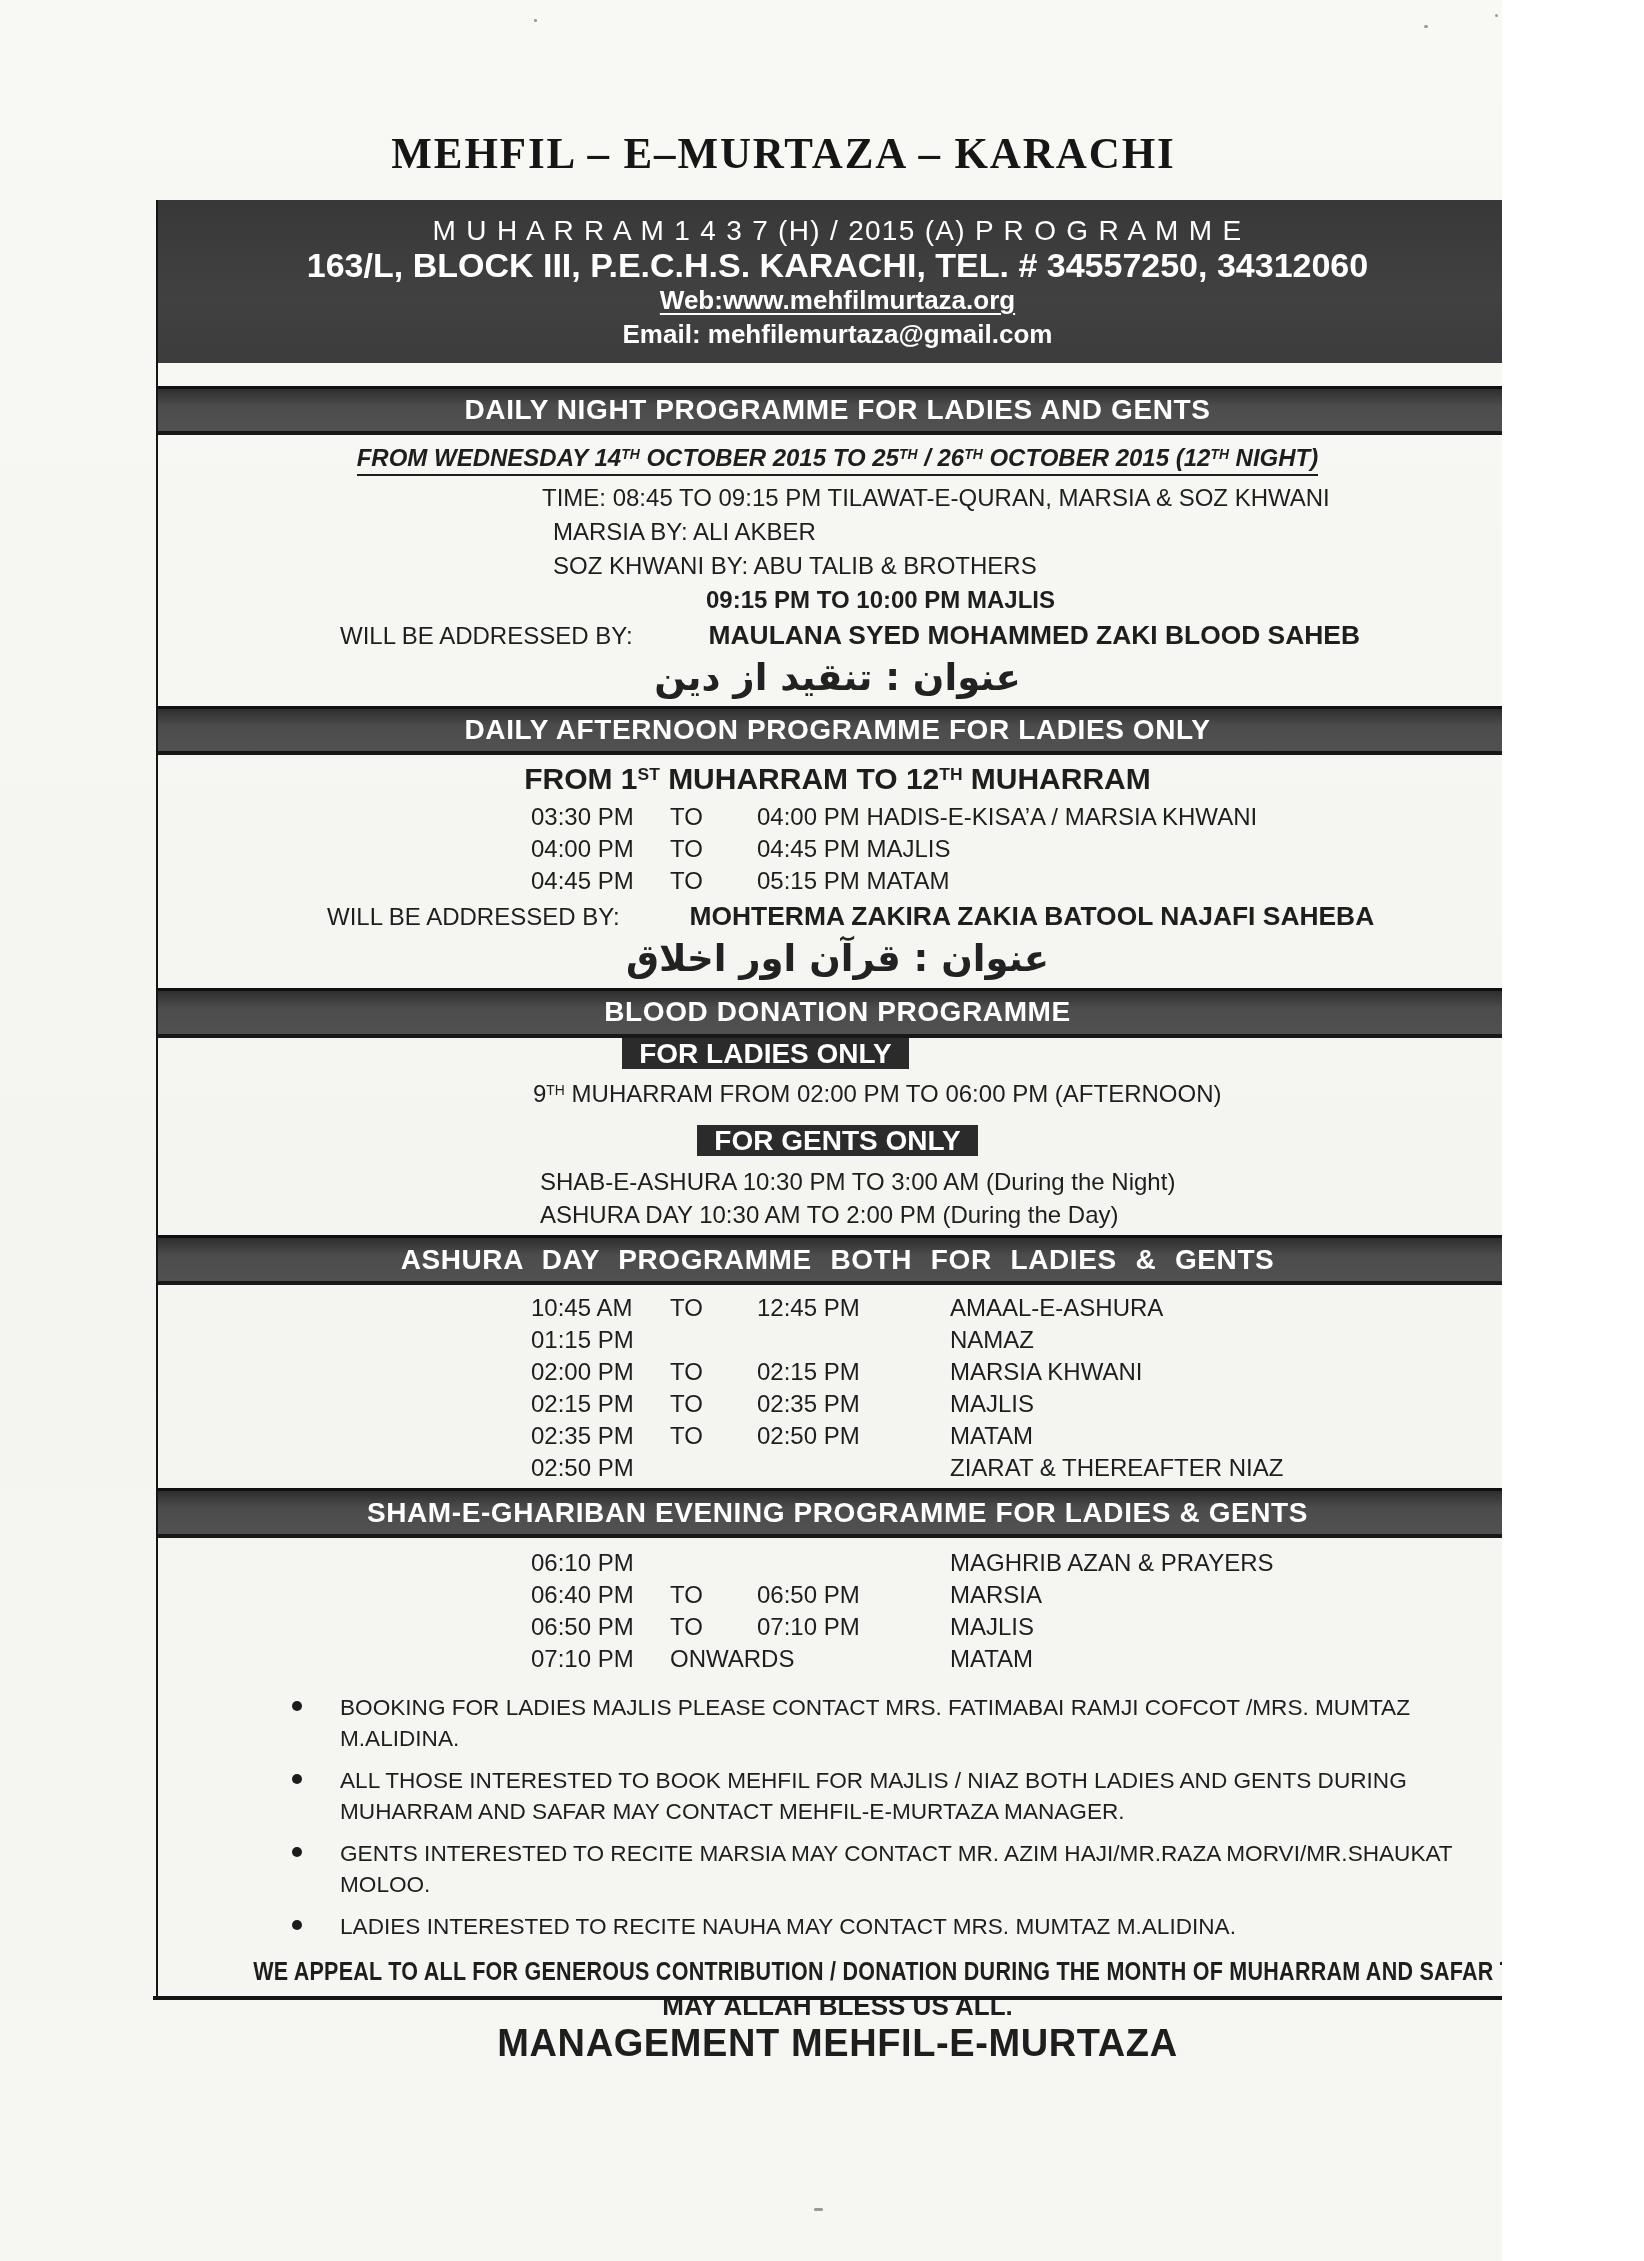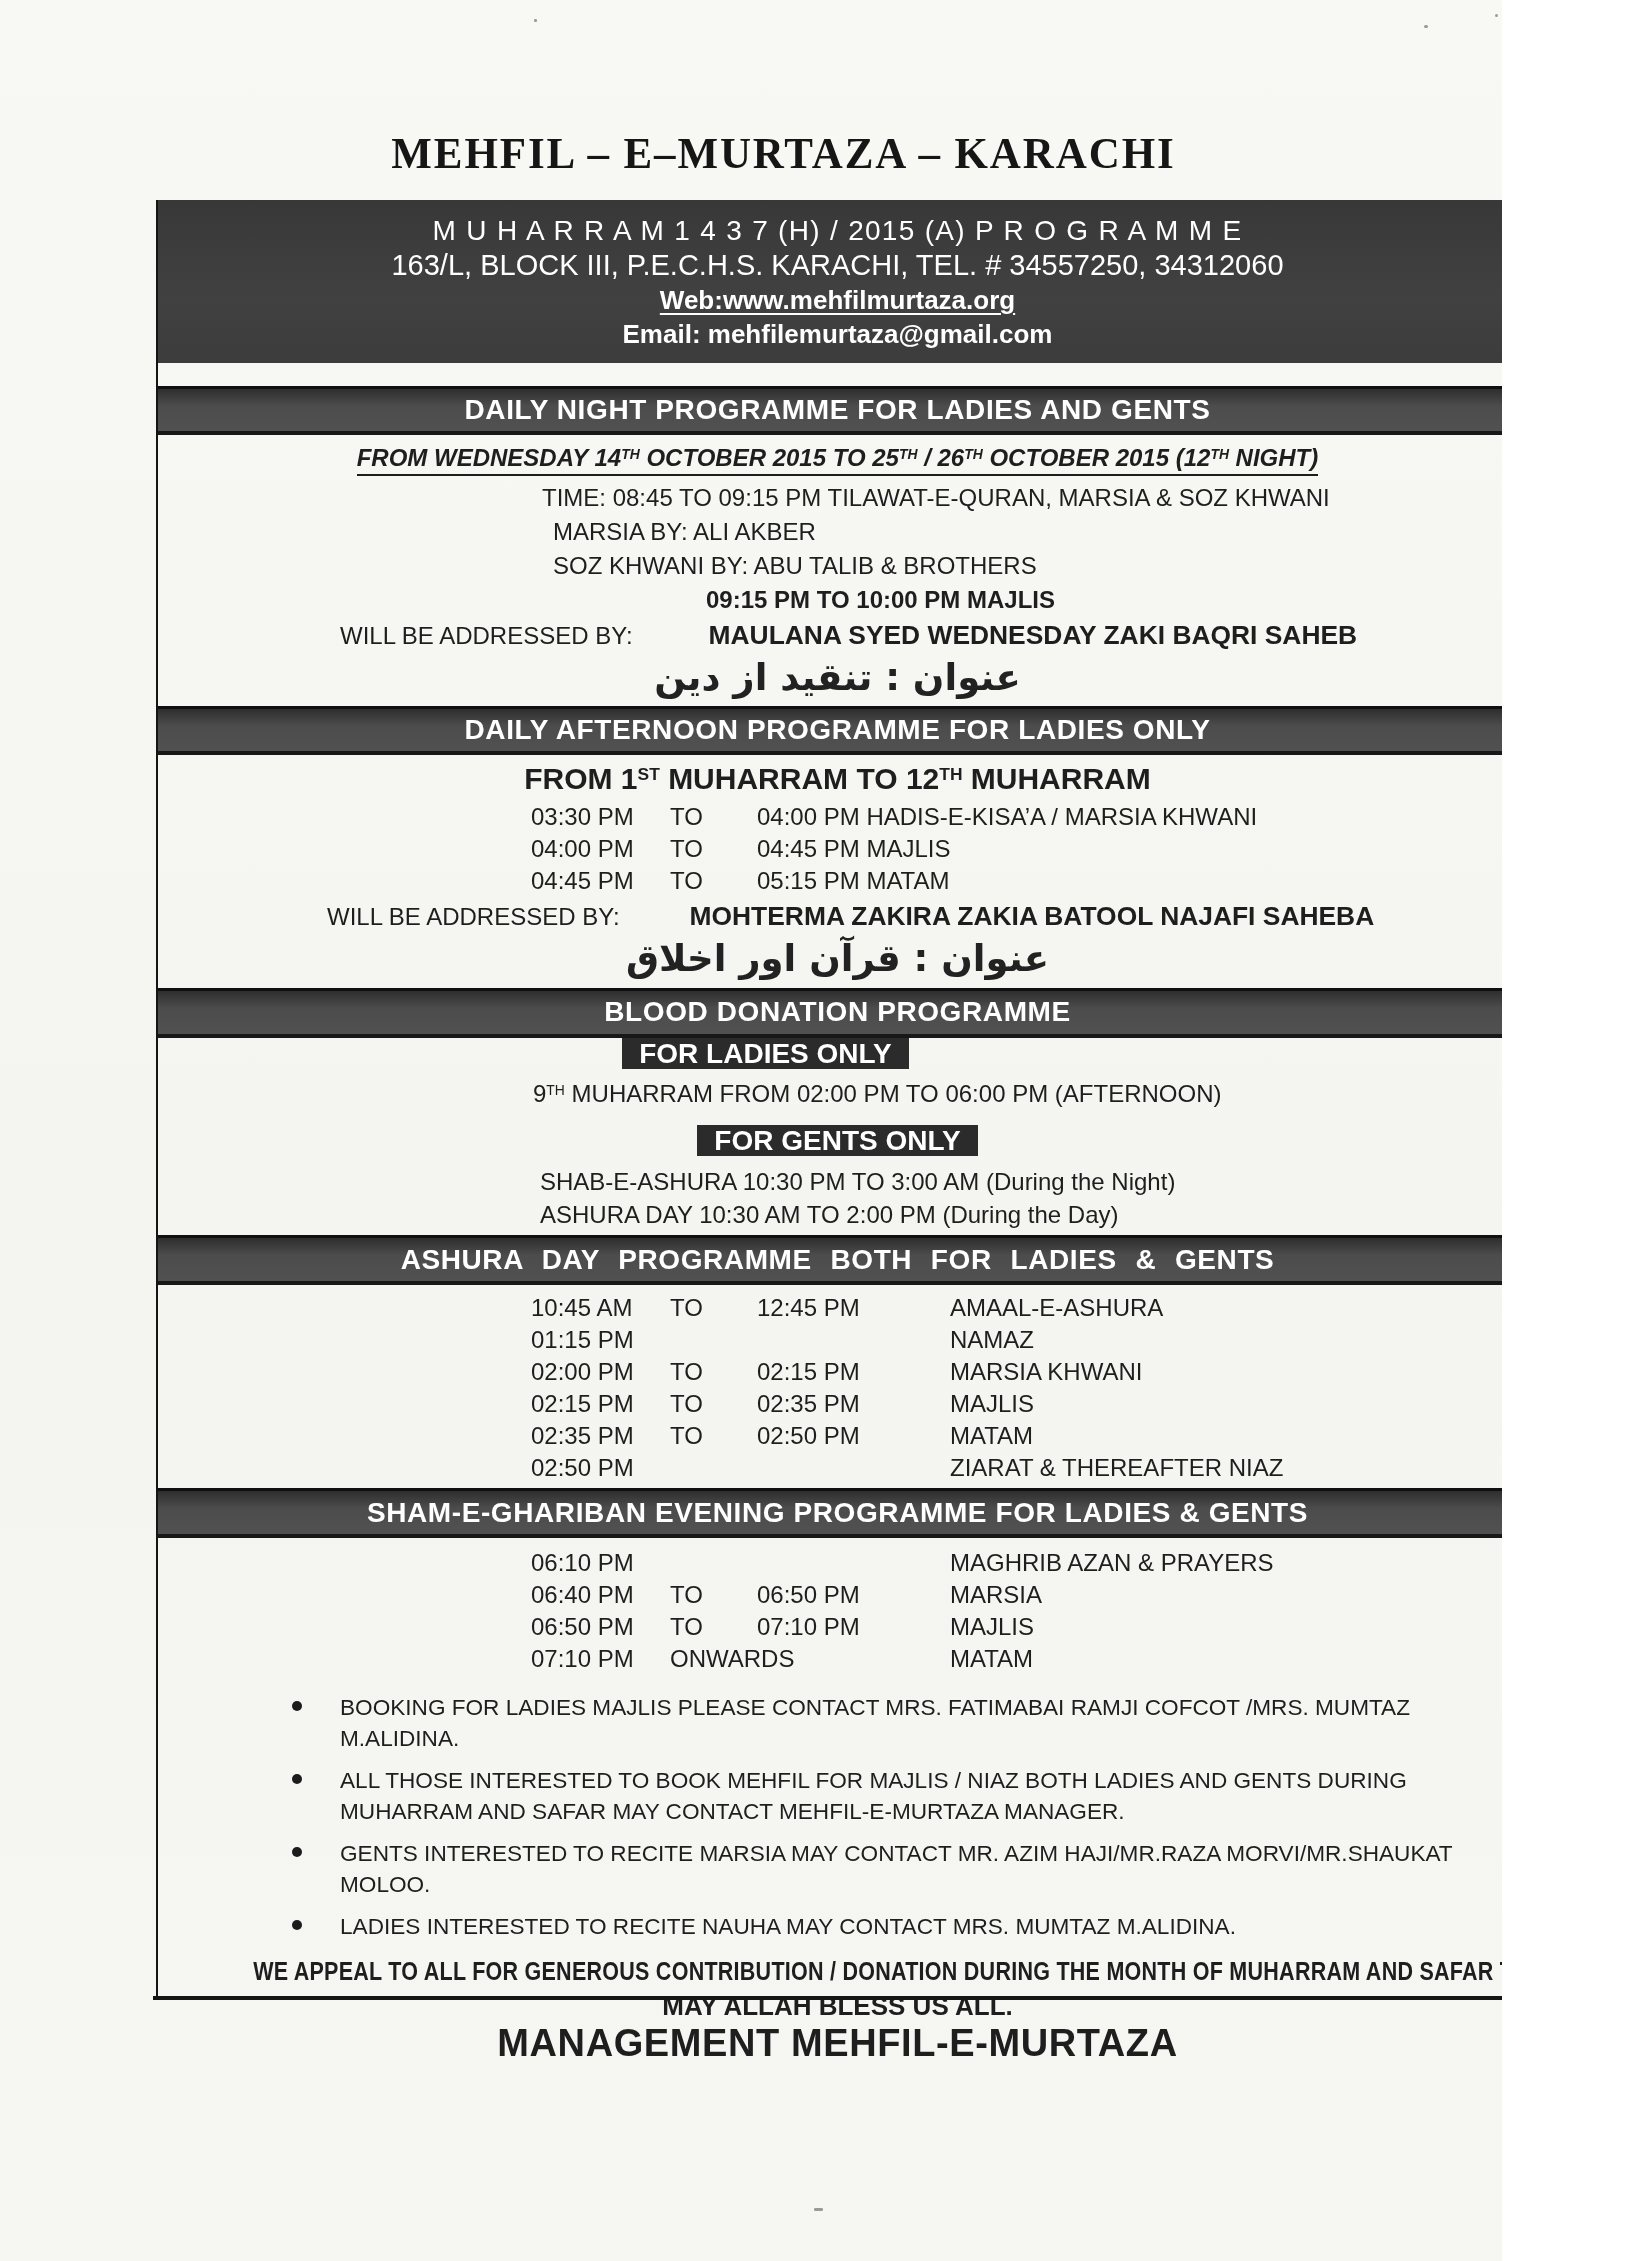--- a/index.html
+++ b/index.html
@@ -33,21 +33,21 @@
     position:absolute;left:153px;top:1996px;width:1416px;height:3.9px;
     background:#141414;
   }
   
   .header-box{
     background:linear-gradient(180deg,#383838,#414141 60%,#3c3c3c);
     color:#fff;text-align:center;
     padding:13px 10.3px 11.6px 10.3px;
   }
   .header-box .h1{font-size:28px;font-weight:normal;letter-spacing:1.3px;line-height:35px;}
-  .header-box .h2{font-size:29px;font-weight:normal;line-height:35px;}
+  .header-box .h2{font-size:34px;font-weight:bold;line-height:35px;}
   .header-box .h3{font-size:26px;font-weight:bold;line-height:34px;text-decoration:underline;text-decoration-thickness:1.9px;text-underline-offset:3.9px;}
   .header-box .h4{font-size:26px;font-weight:bold;line-height:34px;}
   
   .bar{
     background:linear-gradient(180deg,#2e2e2e,#4c4c4c 40%,#515151);
     border-top:3.2px solid #101010;
     border-bottom:4.5px solid #181818;
     color:#ffffff;text-align:center;
     font-weight:bold;font-size:28px;line-height:36px;
     padding:3.2px 6.4px;
@@ -143,21 +143,21 @@
         <span>FROM WEDNESDAY 14</span><span class="sup">TH</span><span> OCTOBER 2015 TO 25</span><span class="sup">TH</span><span> / 26</span><span class="sup">TH</span><span> OCTOBER 2015 (12</span><span class="sup">TH</span><span> NIGHT)</span>
       </span>
     </div>
     <div class="ln mt-c ml-time">TIME: 08:45 TO 09:15 PM TILAWAT-E-QURAN, MARSIA &amp; SOZ KHWANI</div>
     <div class="ln mt-d ml-by">MARSIA BY: ALI AKBER</div>
     <div class="ln mt-d ml-by">SOZ KHWANI BY: ABU TALIB &amp; BROTHERS</div>
     <div class="ln b mt-e ml-majlis">09:15 PM TO 10:00 PM MAJLIS</div>
     <div class="addr mt-d ml-addr1">
       <span class="lbl">WILL BE ADDRESSED BY:</span>
       <span class="gap1"></span>
-      <span class="nm">MAULANA SYED WEDNESDAY ZAKI BAQRI SAHEB</span>
+      <span class="nm">MAULANA SYED MOHAMMED ZAKI BLOOD SAHEB</span>
     </div>
     <div class="urdu mt-f" dir="rtl">عنوان : تنقید از دین</div>
 
     <div class="bar mt-e">DAILY AFTERNOON PROGRAMME FOR LADIES ONLY</div>
     <div class="center mt-d">
       <span style="font-weight:bold;font-size:30px;">
         <span>FROM 1</span><span class="sup">ST</span><span> MUHARRAM TO 12</span><span class="sup">TH</span><span> MUHARRAM</span>
       </span>
     </div>
     <div class="rowgrid r3 mt-e">

